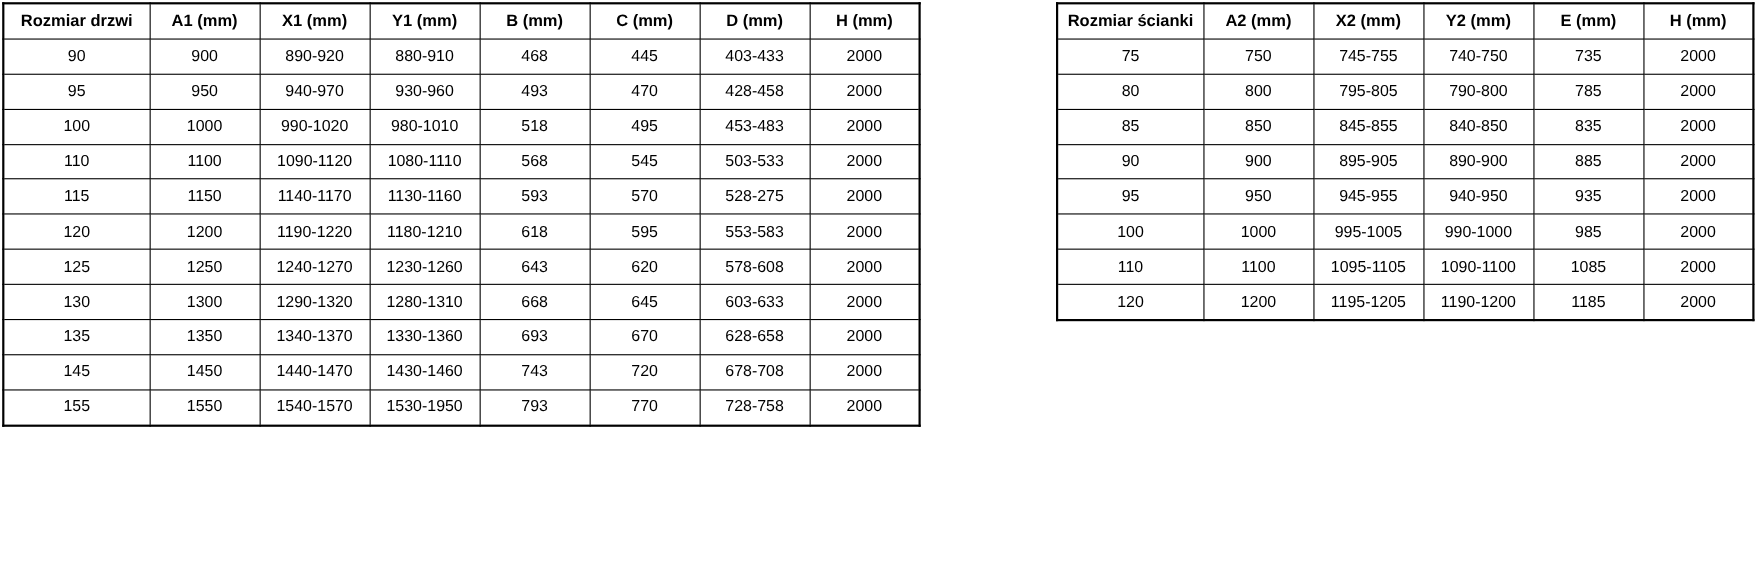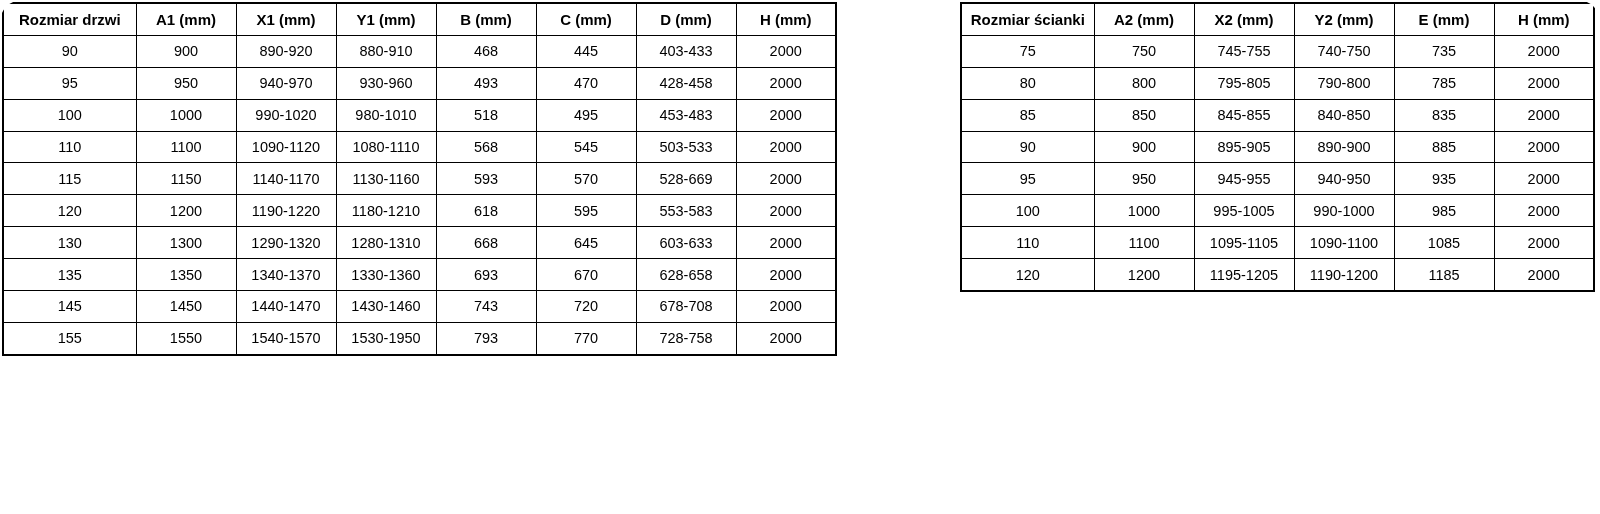--- a/index.html
+++ b/index.html
@@ -7,21 +7,20 @@
     padding: 0;
     background: #ffffff;
     font-family: "Liberation Sans", sans-serif;
   }
   .canvas {
     position: relative;
     width: 1600px;
     height: 514px;
     background: #ffffff;
     overflow: hidden;
-    border-radius: 22px;
   }
   table.spec-table {
     position: absolute;
     top: 2px;
     border-collapse: collapse;
     table-layout: fixed;
     border: 2px solid #000000;
     background: #ffffff;
   }
   #doors-table { left: 2px; }
@@ -114,31 +113,41 @@
           <td>503-533</td>
           <td>2000</td>
         </tr>
         <tr>
           <td>115</td>
           <td>1150</td>
           <td>1140-1170</td>
           <td>1130-1160</td>
           <td>593</td>
           <td>570</td>
-          <td>528-669</td>
+          <td>528-275</td>
           <td>2000</td>
         </tr>
         <tr>
           <td>120</td>
           <td>1200</td>
           <td>1190-1220</td>
           <td>1180-1210</td>
           <td>618</td>
           <td>595</td>
           <td>553-583</td>
+          <td>2000</td>
+        </tr>
+        <tr>
+          <td>125</td>
+          <td>1250</td>
+          <td>1240-1270</td>
+          <td>1230-1260</td>
+          <td>643</td>
+          <td>620</td>
+          <td>578-608</td>
           <td>2000</td>
         </tr>
         <tr>
           <td>130</td>
           <td>1300</td>
           <td>1290-1320</td>
           <td>1280-1310</td>
           <td>668</td>
           <td>645</td>
           <td>603-633</td>

